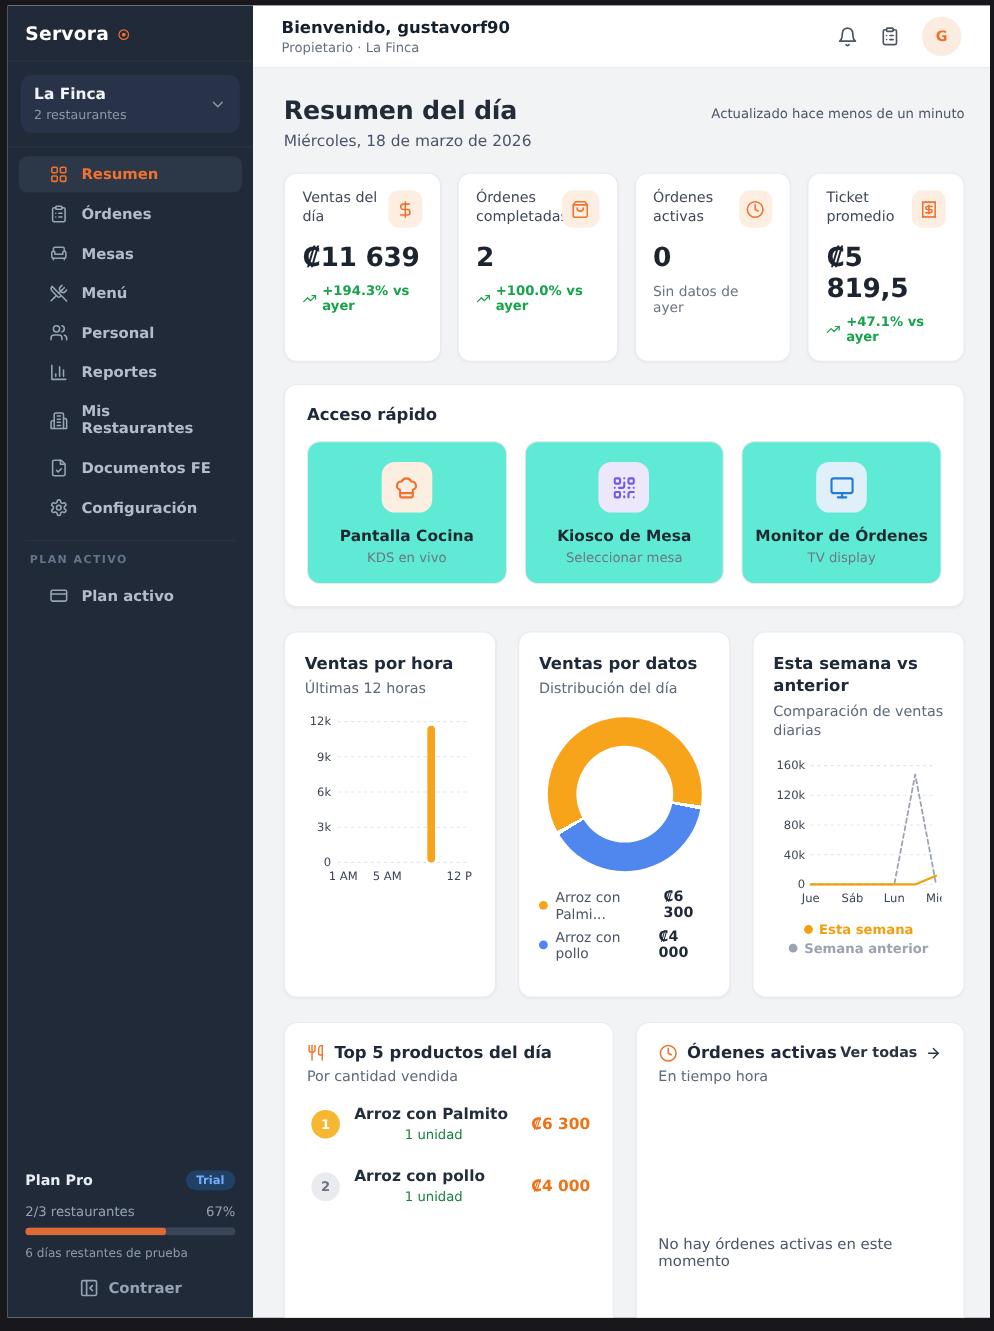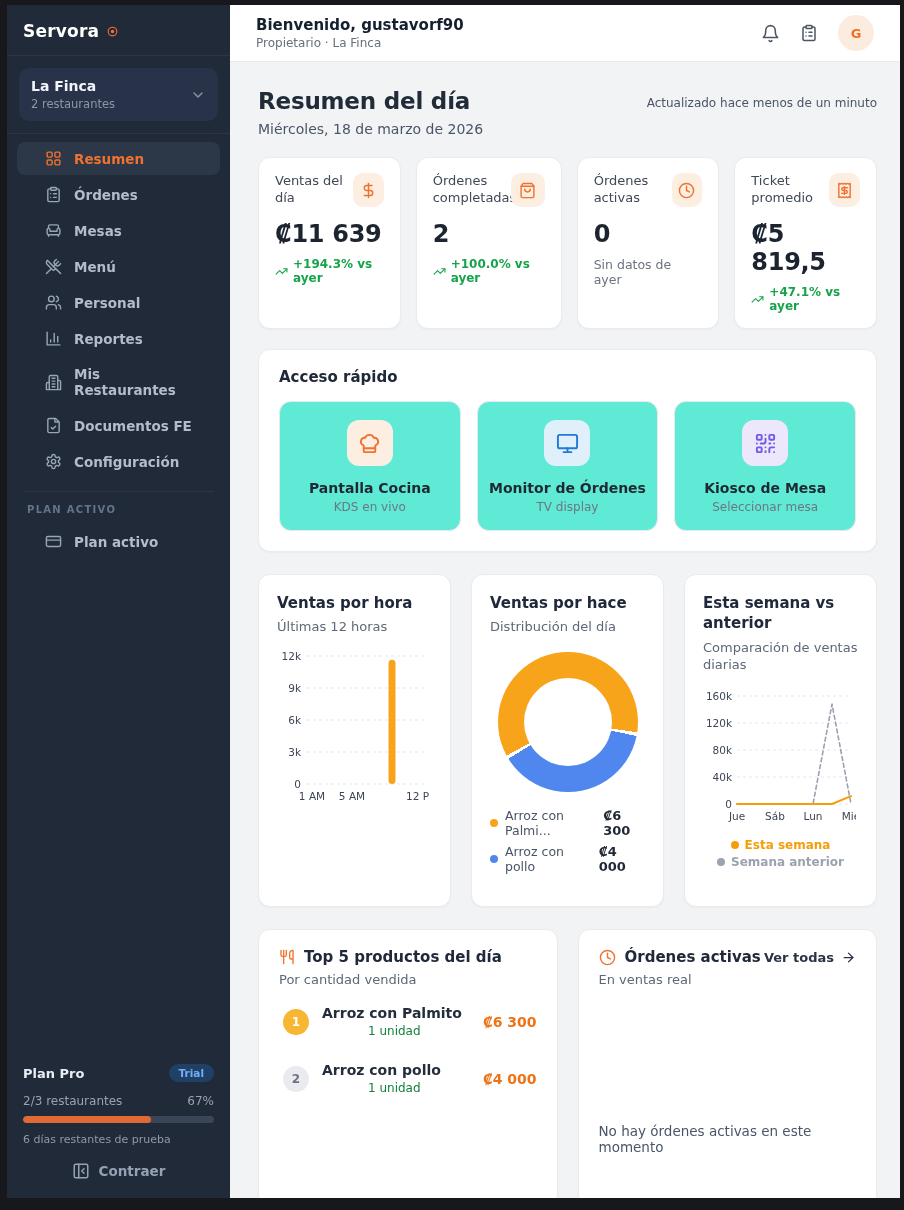--- a/index.html
+++ b/index.html
@@ -433,49 +433,49 @@
               <div class="qi-icon" style="background: rgb(253, 238, 226); color: rgb(240, 114, 47);">
                 <svg width="23" height="23" viewBox="0 0 24 24" fill="none" stroke="currentColor" stroke-width="2" stroke-linecap="round" stroke-linejoin="round">
                   <path d="M17 21a1 1 0 0 0 1-1v-5.35c0-.457.316-.844.727-1.041a4 4 0 0 0-2.134-7.589 5 5 0 0 0-9.186 0 4 4 0 0 0-2.134 7.588c.411.198.727.585.727 1.041V20a1 1 0 0 0 1 1Z"></path>
                   <path d="M6 17h12"></path>
                 </svg>
               </div>
               <div class="qi-title">Pantalla Cocina</div>
               <div class="qi-sub">KDS en vivo</div>
             </div>
             <div class="quick-item">
-              <div class="qi-icon" style="background: rgb(223, 240, 251); color: rgb(33, 121, 216);">
-                <svg width="23" height="23" viewBox="0 0 24 24" fill="none" stroke="currentColor" stroke-width="2" stroke-linecap="round" stroke-linejoin="round">
-                  <rect x="2" y="3" width="20" height="14" rx="2"></rect>
-                  <path d="M8 21h8"></path>
-                  <path d="M12 17v4"></path>
-                </svg>
-              </div>
-              <div class="qi-title">Monitor de Órdenes</div>
-              <div class="qi-sub">TV display</div>
-            </div>
-            <div class="quick-item">
               <div class="qi-icon" style="background: rgb(236, 231, 251); color: rgb(117, 89, 230);">
                 <svg width="23" height="23" viewBox="0 0 24 24" fill="none" stroke="currentColor" stroke-width="2" stroke-linecap="round" stroke-linejoin="round">
                   <rect x="3" y="3" width="5" height="5" rx="1"></rect>
                   <rect x="16" y="3" width="5" height="5" rx="1"></rect>
                   <rect x="3" y="16" width="5" height="5" rx="1"></rect>
                   <path d="M21 16h-3a2 2 0 0 0-2 2v3"></path>
                   <path d="M21 21v.01"></path>
                   <path d="M12 7v3a2 2 0 0 1-2 2H7"></path>
                   <path d="M3 12h.01"></path>
                   <path d="M12 3h.01"></path>
                   <path d="M12 16v.01"></path>
                   <path d="M16 12h1"></path>
                   <path d="M21 12v.01"></path>
                   <path d="M12 21v-1"></path>
                 </svg>
               </div>
               <div class="qi-title">Kiosco de Mesa</div>
               <div class="qi-sub">Seleccionar mesa</div>
+            </div>
+            <div class="quick-item">
+              <div class="qi-icon" style="background: rgb(223, 240, 251); color: rgb(33, 121, 216);">
+                <svg width="23" height="23" viewBox="0 0 24 24" fill="none" stroke="currentColor" stroke-width="2" stroke-linecap="round" stroke-linejoin="round">
+                  <rect x="2" y="3" width="20" height="14" rx="2"></rect>
+                  <path d="M8 21h8"></path>
+                  <path d="M12 17v4"></path>
+                </svg>
+              </div>
+              <div class="qi-title">Monitor de Órdenes</div>
+              <div class="qi-sub">TV display</div>
             </div>
           </div>
       </section>
 
       <div class="charts-row">
         <section class="card chart-card">
           <div class="cc-title">Ventas por hora</div>
           <div class="cc-sub">Últimas 12 horas</div>
           <div class="chart-holder" id="bar-chart"><svg width="153" height="170" viewBox="0 0 153 170">
                 <line x1="30" y1="138" x2="150" y2="138" stroke="#e3e7ec" stroke-dasharray="3 3"></line>
@@ -489,21 +489,21 @@
                 <line x1="30" y1="10" x2="150" y2="10" stroke="#e3e7ec" stroke-dasharray="3 3"></line>
                 <text class="axis-text" x="24" y="13.5" text-anchor="end">12k</text>
                 <rect x="111.5" y="13.850666666666669" width="7" height="124.14933333333333" rx="3.5" fill="#f7a41b"></rect>
                 <text class="axis-text" x="35" y="154" text-anchor="middle">1 AM</text>
                 <text class="axis-text" x="75" y="154" text-anchor="middle">5 AM</text>
                 <text class="axis-text" x="145" y="154" text-anchor="middle">12 PM</text>
               </svg></div>
         </section>
 
         <section class="card chart-card">
-          <div class="cc-title">Ventas por hace</div>
+          <div class="cc-title">Ventas por datos</div>
           <div class="cc-sub">Distribución del día</div>
           <div class="donut" id="donut-chart" style="background: conic-gradient(from 100deg, rgb(255, 255, 255) 0deg, rgb(255, 255, 255) 1.5deg, rgb(79, 135, 238) 1.5deg, rgb(79, 135, 238) 138.306deg, rgb(255, 255, 255) 138.306deg, rgb(255, 255, 255) 141.306deg, rgb(247, 164, 27) 141.306deg, rgb(247, 164, 27) 358.5deg, rgb(255, 255, 255) 358.5deg, rgb(255, 255, 255) 360deg);"></div>
           <div class="d-legend" id="donut-legend">
               <div class="d-legend-row">
                 <span class="dot" style="background: rgb(247, 164, 27);"></span>
                 <span>Arroz con Palmi...</span>
                 <span class="d-price">₡6 300</span>
               </div>
               <div class="d-legend-row">
                 <span class="dot" style="background: rgb(79, 135, 238);"></span>
@@ -585,21 +585,21 @@
             <div>
               <div class="bc-head">
                 <span class="mi-icon">
                     <svg width="17" height="17" viewBox="0 0 24 24" fill="none" stroke="currentColor" stroke-width="2" stroke-linecap="round" stroke-linejoin="round">
                       <circle cx="12" cy="12" r="10"></circle>
                       <polyline points="12 6 12 12 16 14"></polyline>
                     </svg>
                   </span>
                 <span class="bc-title">Órdenes activas</span>
               </div>
-              <div class="bc-sub">En ventas real</div>
+              <div class="bc-sub">En tiempo hora</div>
             </div>
             <div class="view-all">
               <span>Ver todas</span>
               <span class="mi-icon">
                   <svg width="15" height="15" viewBox="0 0 24 24" fill="none" stroke="currentColor" stroke-width="2" stroke-linecap="round" stroke-linejoin="round">
                     <path d="M5 12h14"></path>
                     <path d="m12 5 7 7-7 7"></path>
                   </svg>
                 </span>
             </div>

